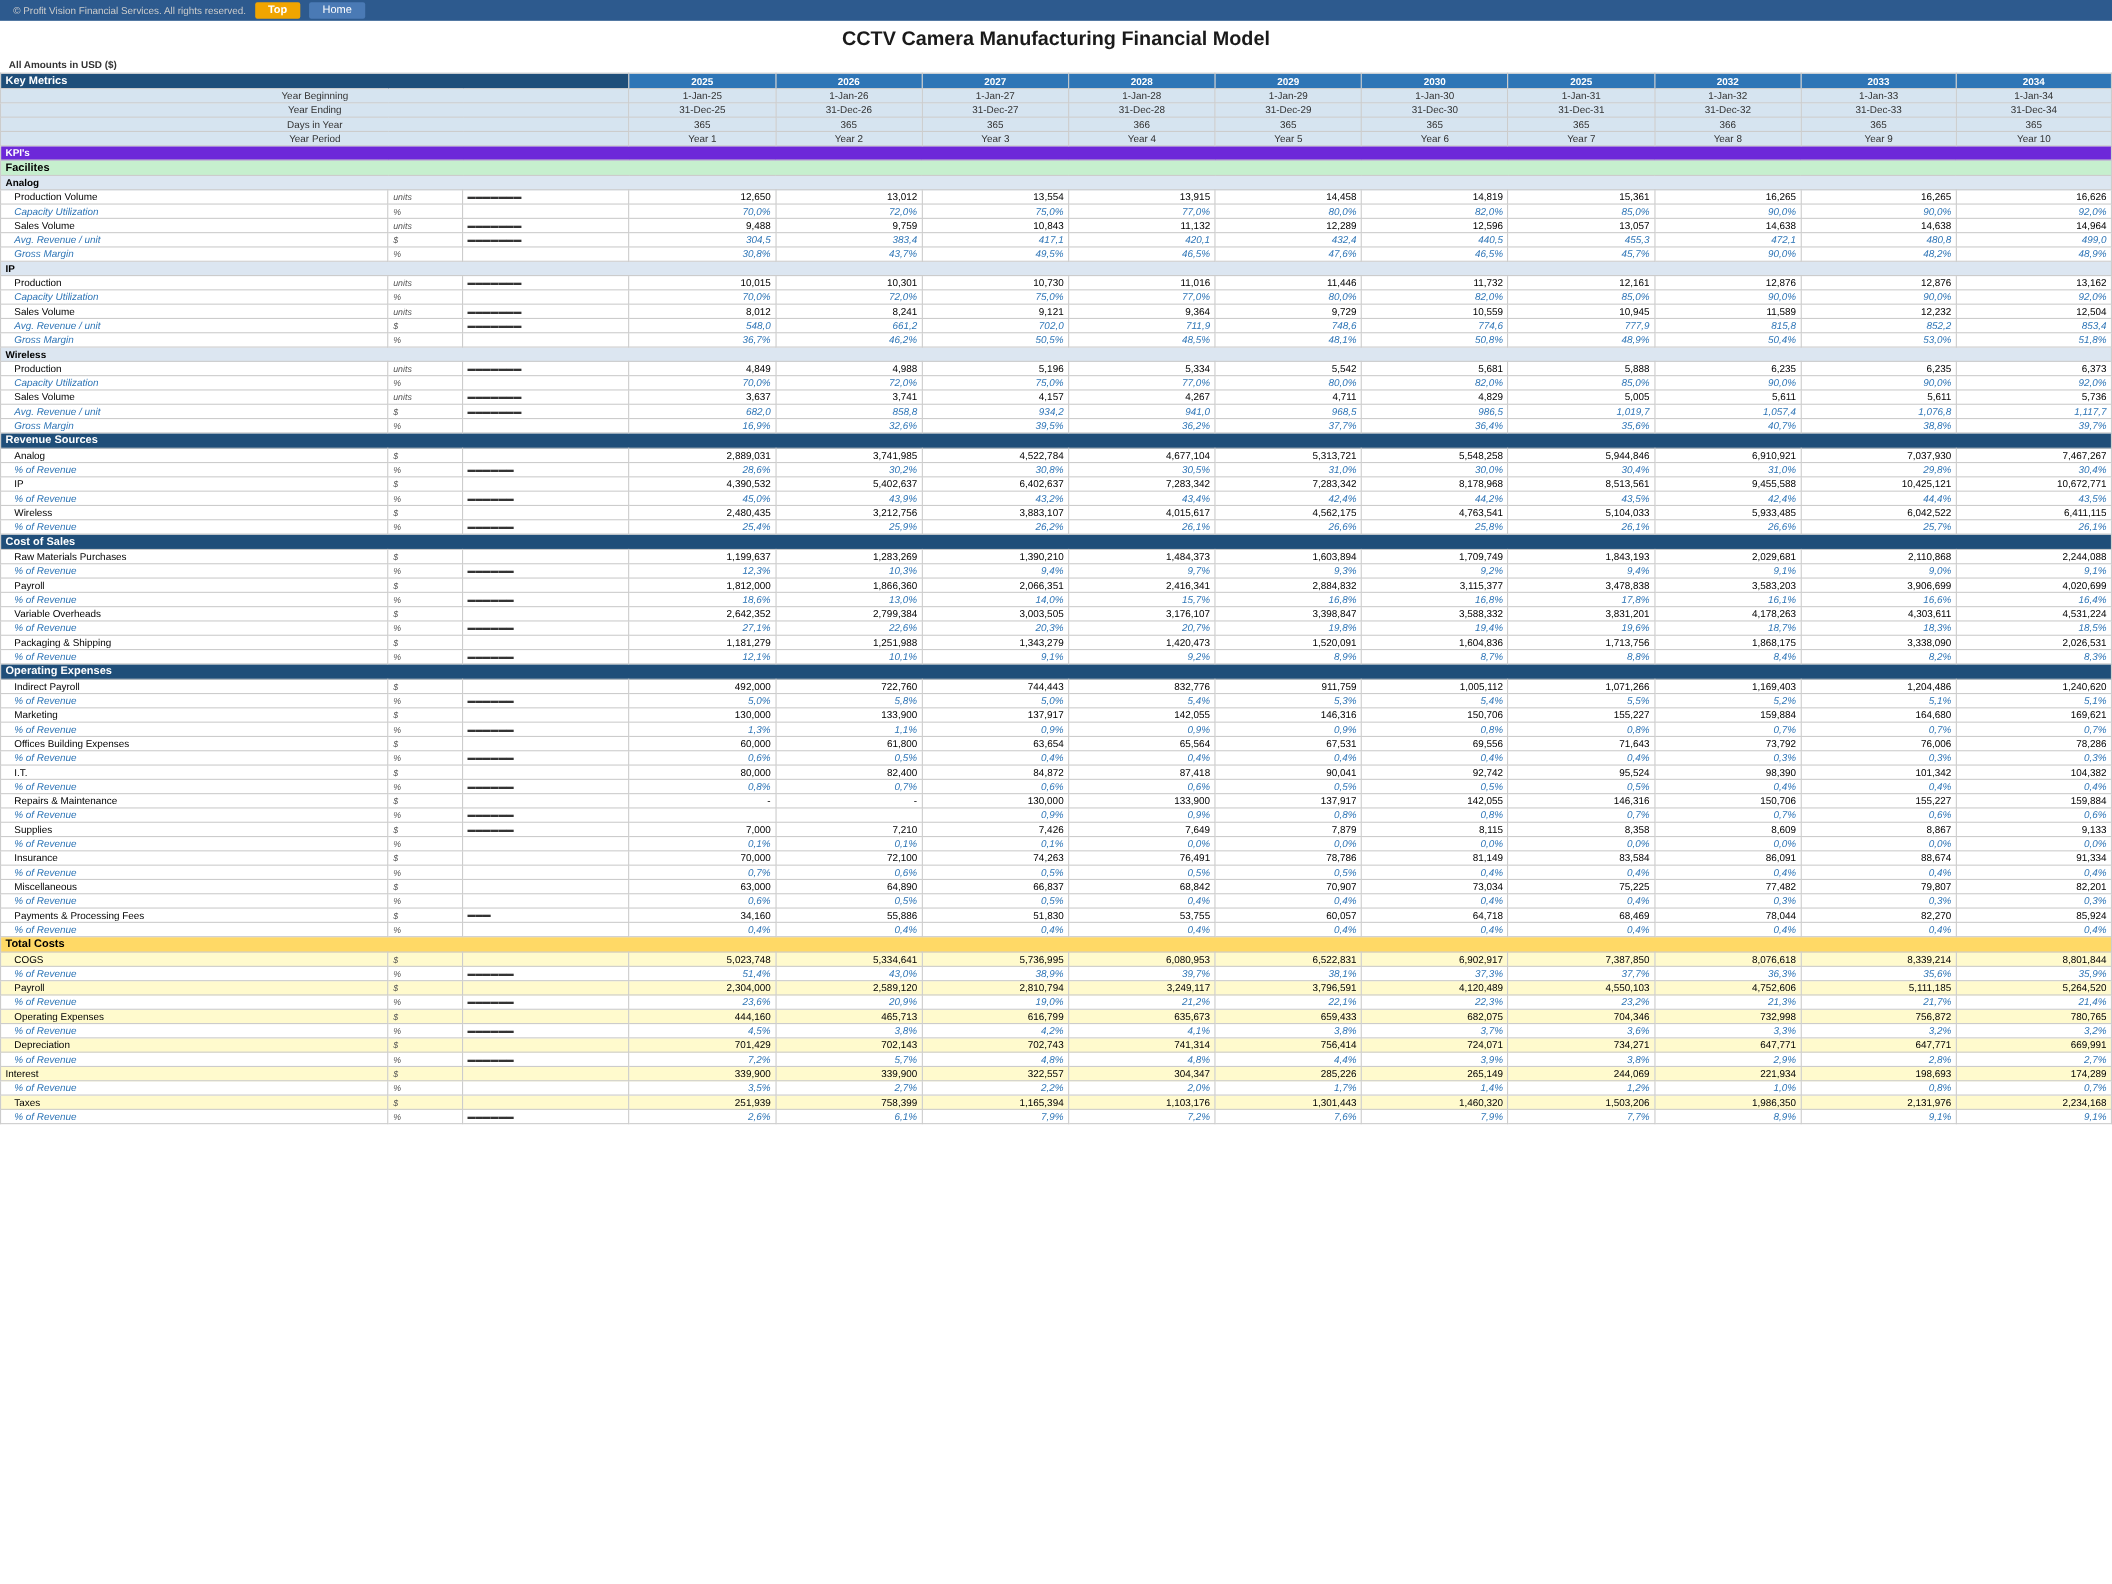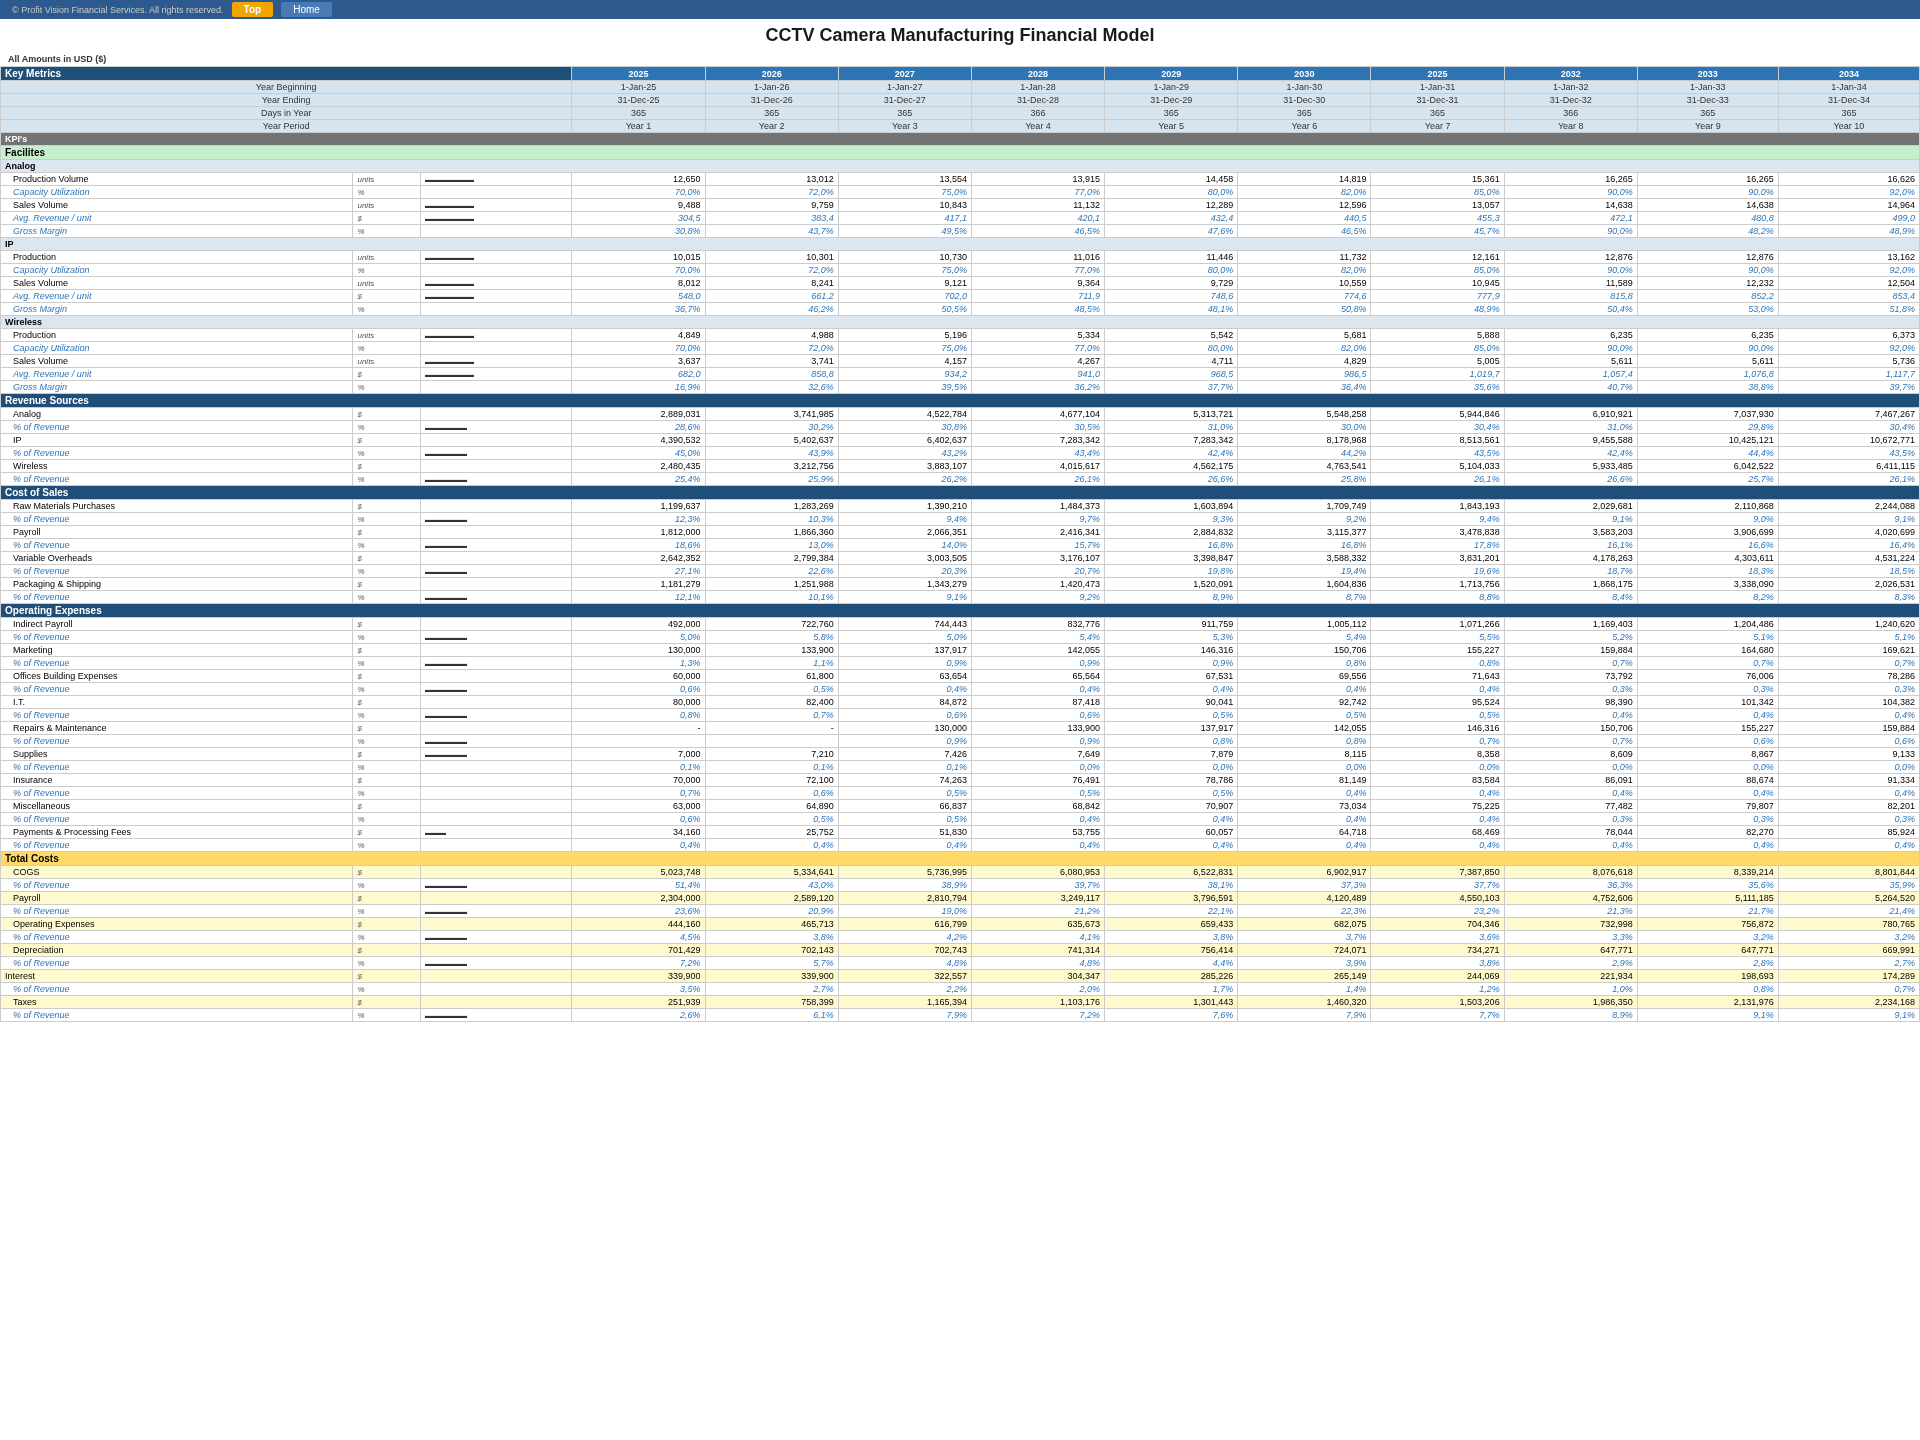--- a/index.html
+++ b/index.html
@@ -66,21 +66,21 @@
       font-size: 9px;
       white-space: nowrap;
     }
     .section-header {
       background: #1f4e79;
       color: #fff;
       font-weight: bold;
       font-size: 10px;
     }
     .kpi-header {
-      background: #737373;
+      background: #6d28d9;
       color: #fff;
       font-weight: bold;
     }
     .year-header {
       background: #2e75b6;
       color: #fff;
       font-weight: bold;
       text-align: center;
     }
     .sub-header {
@@ -924,21 +924,21 @@
       <td class="num">0,3%</td>
       <td class="num">0,3%</td>
       <td class="num">0,3%</td>
     </tr>
 
     <tr>
       <td style="padding-left:12px;">Payments &amp; Processing Fees</td>
       <td class="unit-col">$</td>
       <td class="sparkline">▬▬▬</td>
       <td class="num">34,160</td>
-      <td class="num">25,752</td>
+      <td class="num">55,886</td>
       <td class="num">51,830</td>
       <td class="num">53,755</td>
       <td class="num">60,057</td>
       <td class="num">64,718</td>
       <td class="num">68,469</td>
       <td class="num">78,044</td>
       <td class="num">82,270</td>
       <td class="num">85,924</td>
     </tr>
     <tr class="pct-row">

